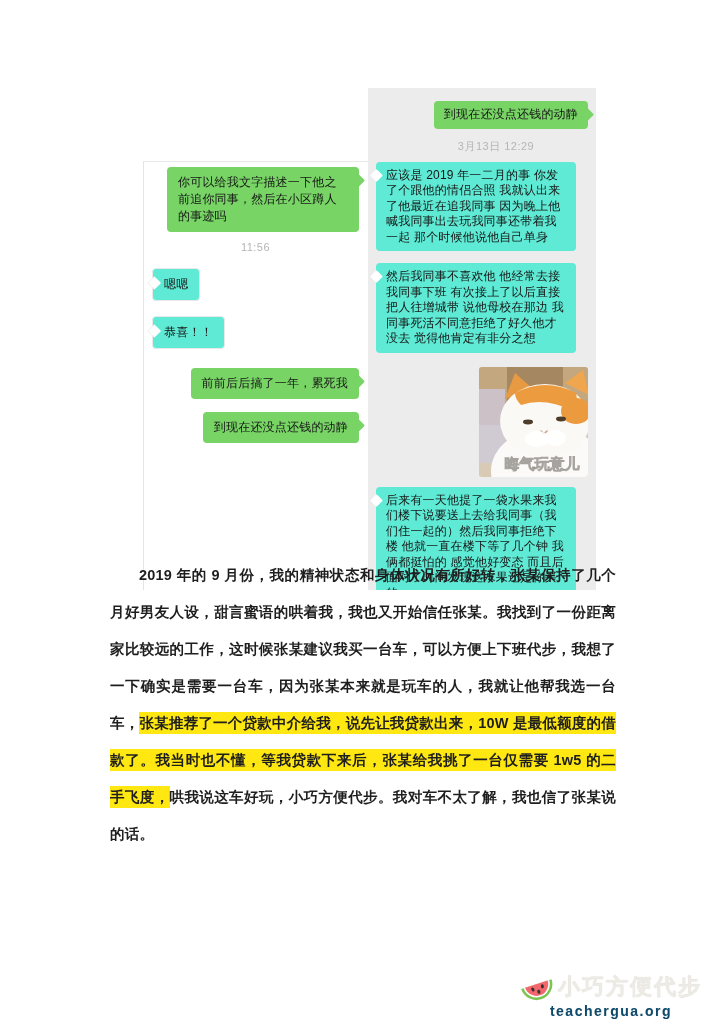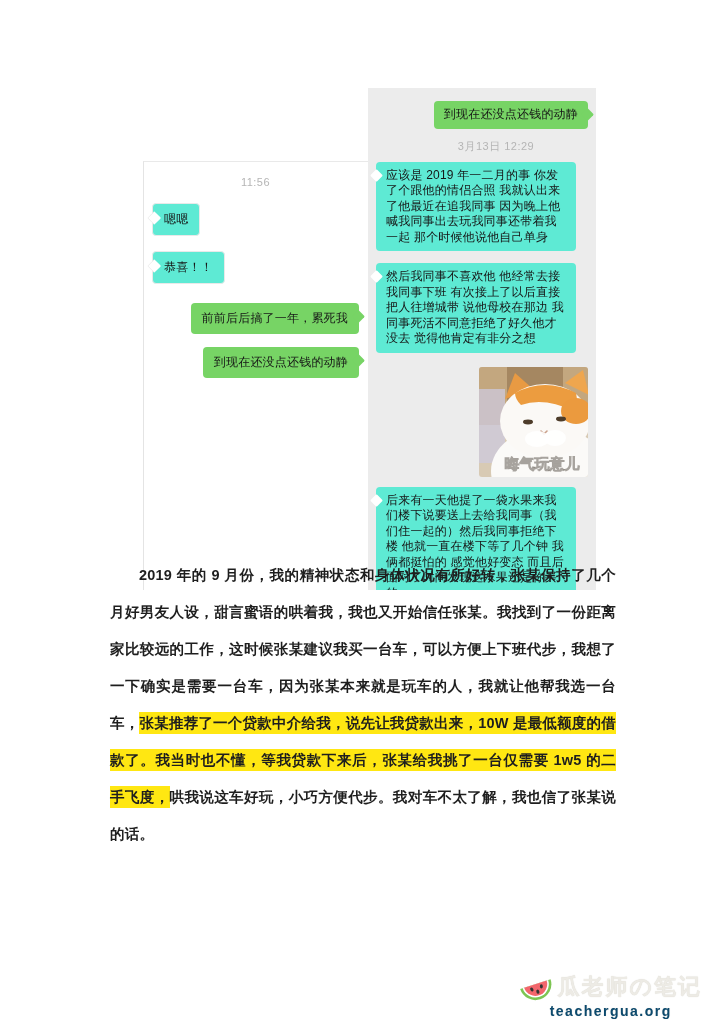--- a/index.html
+++ b/index.html
@@ -75,20 +75,21 @@
     margin-top:1px; font-size:14px; font-weight:700; color:#0c4a6e;
     text-shadow:0 0 1px #d7d5ce; letter-spacing:1.5px;
   }
 </style>
 </head>
 <body>
 
 <div class="page">
 
   <div class="chat-col chat-left">
+    <div class="bubble green">你可以给我文字描述一下他之前追你同事，然后在小区蹲人的事迹吗</div>
     <div class="chat-time mt-tl">11:56</div>
     <div class="bubble white mt-w1">嗯嗯</div>
     <div class="bubble white mt-w2">恭喜！！</div>
     <div class="bubble green mt-g3">前前后后搞了一年，累死我</div>
     <div class="bubble green mt-g4">到现在还没点还钱的动静</div>
   </div>
 
   <div class="chat-col chat-right">
     <div class="bubble green">到现在还没点还钱的动静</div>
     <div class="chat-time mt-tr">3月13日 12:29</div>
@@ -126,18 +127,18 @@
       <svg width="34" height="30" viewBox="0 0 34 30">
         <g transform="rotate(-18 17 14)">
           <path d="M1,12 A16,16 0 0,0 33,12 Z" fill="#7dc553"></path>
           <path d="M3.6,12 A13.4,13.4 0 0,0 30.4,12 Z" fill="#ffffff"></path>
           <path d="M5.2,12 A11.8,11.8 0 0,0 28.8,12 Z" fill="#f2666c"></path>
           <ellipse cx="12" cy="16" rx="1.5" ry="2.1" fill="#333" transform="rotate(-15 12 16)"></ellipse>
           <ellipse cx="17" cy="20" rx="1.5" ry="2.1" fill="#333"></ellipse>
           <ellipse cx="22" cy="16" rx="1.5" ry="2.1" fill="#333" transform="rotate(15 22 16)"></ellipse>
         </g>
       </svg>
-      <span class="wm-title">瓜老师の笔记</span>
+      <span class="wm-title">小巧方便代步</span>
     </div>
     <div class="wm-url">teachergua.org</div>
   </div>
 
 </div>
 
 </body></html>

